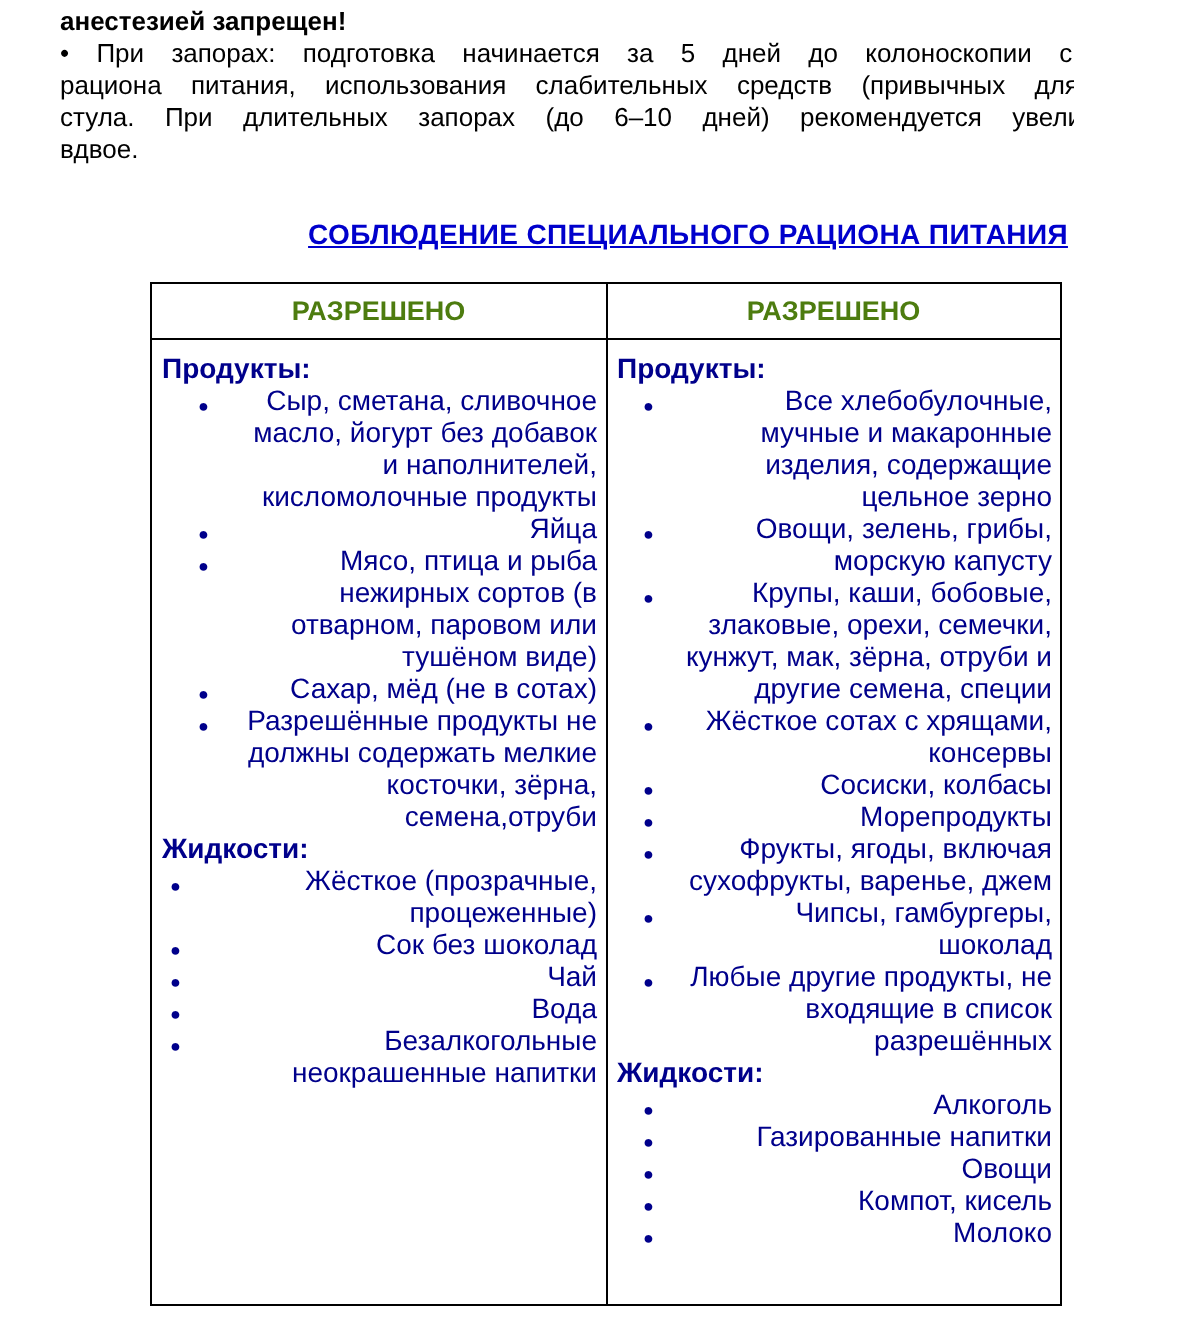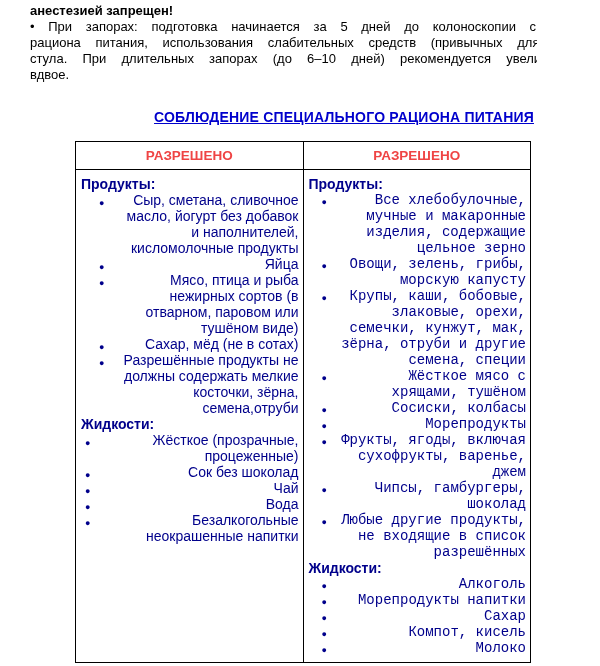--- a/index.html
+++ b/index.html
@@ -37,21 +37,21 @@
   table.diet-table {
     margin:16px 0 0 75px;
     width:456px;
     border-collapse:collapse;
     table-layout:fixed;
   }
   .diet-table th, .diet-table td { border:1px solid #000; }
   .diet-table th {
     font-size:13.5px;
     font-weight:bold;
-    color:#ef4444;
+    color:#4d7c0f;
     text-align:center;
     padding:6px 0;
     margin-top:28px;
   }
   .diet-table td {
     vertical-align:top;
     padding:6px 4px 6px 5px;
     height:470px;
     font-size:14px;
     line-height:16px;
@@ -64,21 +64,21 @@
     content:"●";
     position:absolute;
     font-size:9px;
     top:3px;
     color:var(--table-text, #00008B);
   }
   ul.list-a li { padding-left:37px; }
   ul.list-a li::before { left:18px; }
   ul.list-b li { padding-left:22px; }
   ul.list-b li::before { left:4px; }
-  ul.list-c li { padding-left:31px;font-family:Liberation Mono, monospace; }
+  ul.list-c li { padding-left:31px; }
   ul.list-c li::before { left:13px; }
 </style>
 </head>
 <body>
 
 <div class="page">
 
   <div class="intro">
     <div class="intro-line bold">анестезией запрещен!</div>
     <div class="intro-line just">• При запорах:  подготовка начинается за 5 дней до колоноскопии с назначения спе</div>
@@ -115,32 +115,32 @@
             <li>Вода</li>
             <li>Безалкогольные неокрашенные напитки</li>
           </ul>
         </td>
         <td>
           <div class="cell-label">Продукты:</div>
           <ul class="items list-c">
             <li>Все хлебобулочные, мучные и макаронные изделия, содержащие цельное зерно</li>
             <li>Овощи, зелень, грибы, морскую капусту</li>
             <li>Крупы, каши, бобовые, злаковые, орехи, семечки, кунжут, мак, зёрна, отруби и другие семена, специи</li>
-            <li>Жёсткое мясо с хрящами, тушёном</li>
+            <li>Жёсткое сотах с хрящами, консервы</li>
             <li>Сосиски, колбасы</li>
             <li>Морепродукты</li>
             <li>Фрукты, ягоды, включая сухофрукты, варенье, джем</li>
             <li>Чипсы, гамбургеры, шоколад</li>
             <li>Любые другие продукты, не входящие в список разрешённых</li>
           </ul>
           <div class="cell-label">Жидкости:</div>
           <ul class="items list-c">
             <li>Алкоголь</li>
-            <li>Морепродукты напитки</li>
-            <li>Сахар</li>
+            <li>Газированные напитки</li>
+            <li>Овощи</li>
             <li>Компот, кисель</li>
             <li>Молоко</li>
           </ul>
         </td>
       </tr>
     </tbody>
   </table>
 
 </div>
 

